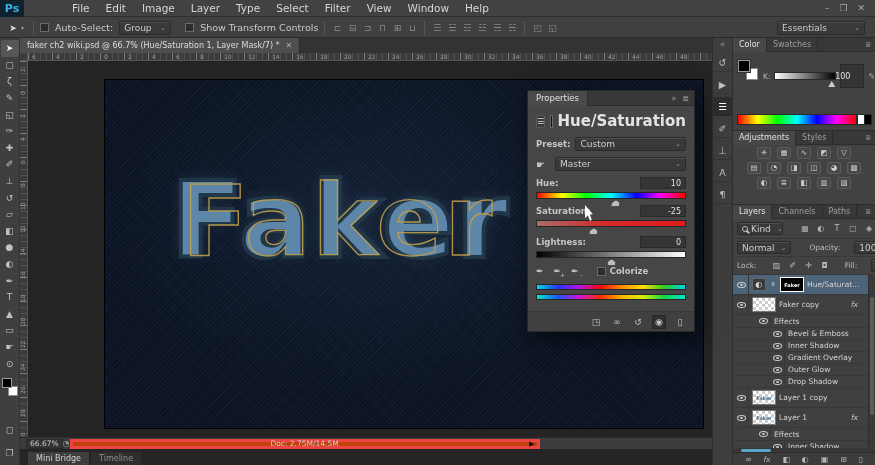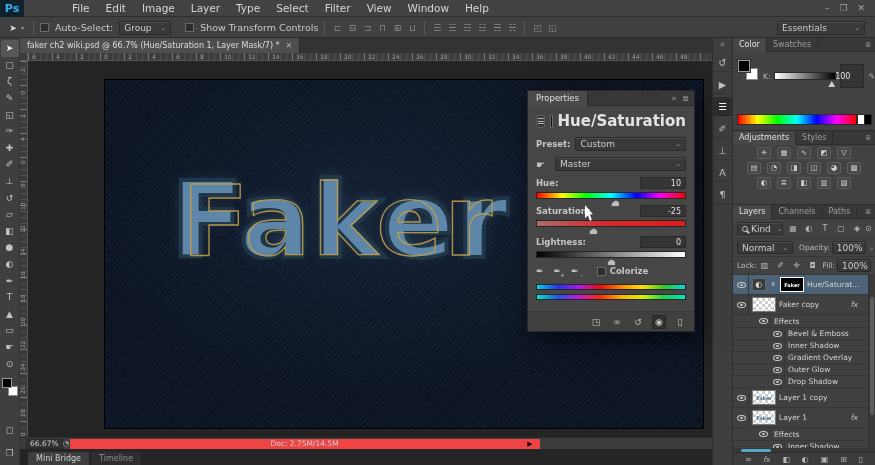--- a/index.html
+++ b/index.html
@@ -57,21 +57,21 @@
       #0b1220;
     box-shadow:0 0 0 1px #000; }
   .faker { position:absolute; left:66px; top:88px; font-size:106px; font-weight:bold; letter-spacing:2px; line-height:1; }
   #faker-fill { color:#5e86a8; -webkit-text-stroke:4px #203649; text-shadow:0 0 14px rgba(110,155,200,.25), 0 2px 6px rgba(0,0,0,.6); }
   #faker-stitch { color:transparent; -webkit-text-stroke:1.5px #bf9e4b; transform:scale(.92); transform-origin:40% 55%; opacity:.9; }
 
   
   #statusbar { position:absolute; left:0; bottom:0; width:100%; height:12px; background:#3c3c3c; border-top:1px solid #2c2c2c; display:flex; align-items:center; padding-left:6px; }
   #zoom-box { font-size:7.5px; color:#d0d0d0; background:#323232; border:1px solid #2a2a2a; padding:0 3px; height:10px; display:flex; align-items:center; }
   #status-icon { font-size:8px; color:#9a9a9a; }
-  #doc-field { width:470px; height:10px; background:#be185d; border:5px solid #ef4444; display:flex; align-items:center; justify-content:center; position:relative; }
+  #doc-field { width:470px; height:10px; background:#c2410c; border:3px solid #ef4444; display:flex; align-items:center; justify-content:center; position:relative; }
   #doc-field span { font-size:7.5px; color:#cfcfcf; }
   #doc-field .arr { position:absolute; right:2px; font-size:7px; color:#111; }
 
   
   #bottomstrip { position:absolute; left:20px; top:449px; width:692px; height:16px; background:#252525; display:flex; align-items:flex-end; gap:2px; padding-left:8px; }
   .btab { height:13px; display:flex; align-items:center; padding:0 8px; font-size:8px; }
   .btab.on { background:#3e3e3e; color:#d2d2d2; }
   .btab.off { background:#2e2e2e; color:#8f8f8f; }
 
   
@@ -140,21 +140,21 @@
     background:linear-gradient(90deg,#f00,#ff0,#0f0,#0ff,#00f,#f0f,#f00); }
   #spec-white { position:absolute; right:10px; bottom:6px; width:8px; height:11px; background:#fff; border:1px solid #2a2a2a; }
   #spec-black { position:absolute; right:3px; bottom:6px; width:8px; height:11px; background:#000; border:1px solid #2a2a2a; }
 
   #adj-panel { position:absolute; left:0; top:93px; width:100%; height:74px; border-bottom:1px solid #2c2c2c; }
   #adj-heading { font-size:8px; font-weight:bold; color:#dcdcdc; padding:2px 0 1px 5px; }
   .adj-row { display:flex; justify-content:center; gap:6px; height:15px; align-items:center; }
   .adj-ic2 { width:14px; height:12px; border:1px solid #5c5c5c; border-radius:2px; background:#484848; color:#cdcdcd; font-size:7.5px; display:flex; align-items:center; justify-content:center; }
 
   #layers-panel { position:absolute; left:0; top:167px; width:100%; height:260px; display:flex; flex-direction:column; }
-  .lp-row { display:flex; align-items:center; gap:2px; padding:0 4px; border-bottom:1px solid #383838; }
+  .lp-row { display:flex; align-items:center; gap:14px; padding:0 4px; border-bottom:1px solid #383838; }
   #lp-filter { height:20px; }
   #kind-dd { width:46px; height:13px; }
   .lp-ic { font-size:8px; color:#b8b8b8; width:12px; text-align:center; }
   .mag { width:6px; height:6px; border:1px solid #bbb; border-radius:50%; position:relative; display:inline-block; }
   .mag::after { content:""; position:absolute; width:4px; height:1.5px; background:#bbb; transform:rotate(45deg); right:-3px; bottom:-2px; }
   #lp-blend { height:18px; }
   #blend-dd { width:56px; height:13px; }
   .mini-lbl { font-size:7.5px; color:#bdbdbd; }
   .val-dd { height:13px; width:34px; }
   #lp-lock { height:18px; }

